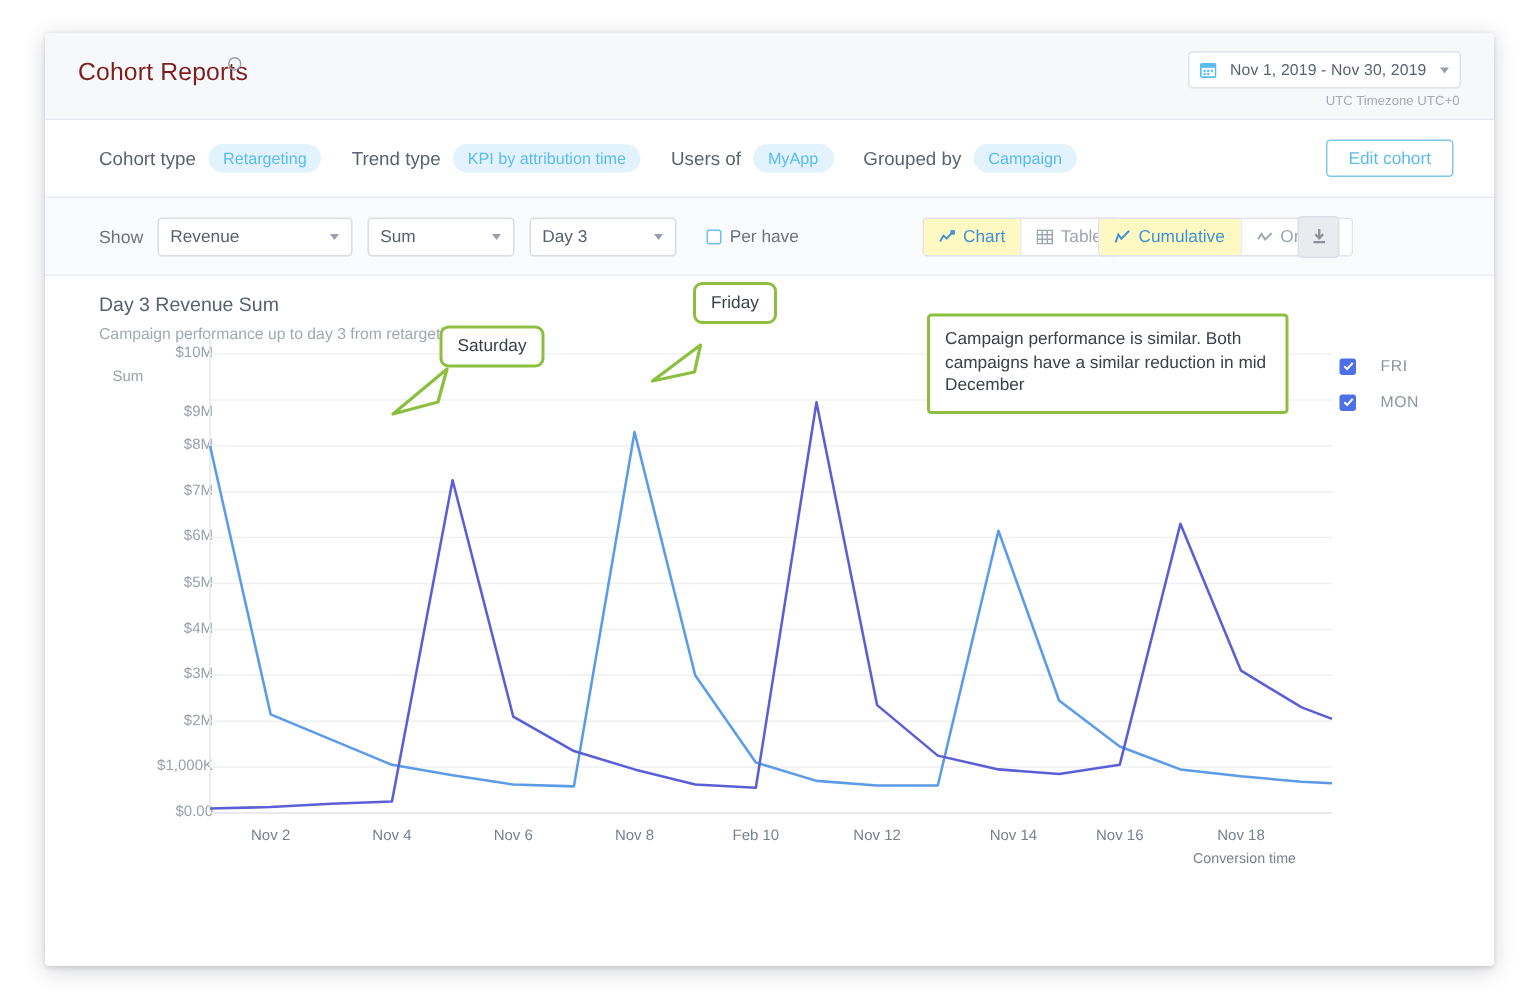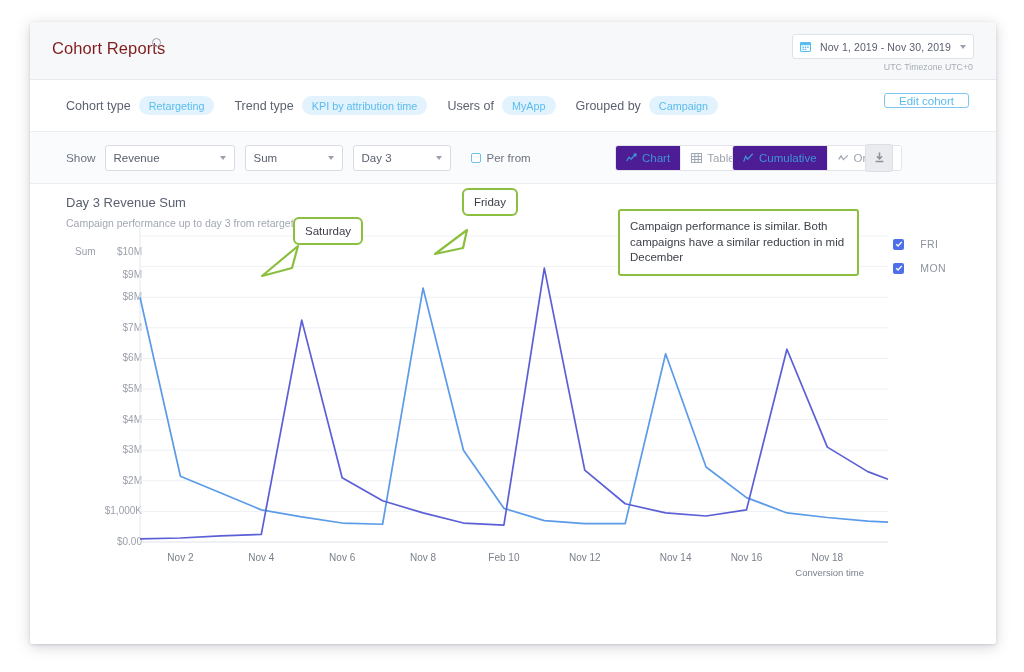--- a/index.html
+++ b/index.html
@@ -64,21 +64,21 @@
   .flabel { font-size: 12.5px; color: #5c6270; margin-right: 8px; }
   .pill {
     display: inline-flex; align-items: center;
     height: 19px; padding: 0 10px;
     background: #e2f3fd; color: #5bbcee;
     border-radius: 10px; font-size: 10.8px;
     margin-right: 20px;
   }
   .edit-btn {
     position: absolute; right: 27px; top: 13px;
-    height: 15px; padding: 0 14px;
+    height: 25px; padding: 0 14px;
     border: 1px solid #7ec8f0; border-radius: 3px;
     background: #fff; color: #5bbcee; font-size: 11.5px;
     display: flex; align-items: center; cursor: pointer;
     font-family: "Liberation Sans", sans-serif;
   }
 
   
   .controls {
     position: relative; height: 52px;
     background: #fafbfc; border-bottom: 1px solid #eceef2;
@@ -103,21 +103,21 @@
 
   .seg-group {
     display: flex; border: 1px solid #e2e4ea; border-radius: 3px;
     overflow: hidden; background: #fff; margin-left: 0;
   }
   .seg {
     display: flex; align-items: center; gap: 5px;
     height: 24px; padding: 0 10px; font-size: 11.5px;
     cursor: pointer; background: #fff;
   }
-  .seg.active { background: #4c1d95; color: #3f92d6; }
+  .seg.active { background: #fef9c3; color: #3f92d6; }
   .seg.inactive { color: #9fa5b1; }
   .seg + .seg { border-left: 1px solid #e9ebef; }
   .dl-btn {
     width: 28px; height: 28px; border: 1px solid #dcdfe5;
     border-radius: 3px; background: #e9ebef;
     display: flex; align-items: center; justify-content: center;
     cursor: pointer;
   }
 
   
@@ -216,21 +216,21 @@
         <span class="sv">Sum</span>
         <span class="caret"></span>
       </div>
       <div class="select sel-w3">
         <span class="sv">Day 3</span>
         <span class="caret"></span>
       </div>
 
       <div class="chk-wrap">
         <span class="chk-box"></span>
-        <span class="chk-label">Per from</span>
+        <span class="chk-label">Per have</span>
       </div>
 
       <div class="seg-group" style="position:absolute; left:585px;">
         <div class="seg active">
           <svg width="11" height="10" viewBox="0 0 11 10">
             <polyline points="0.7,8 3,4.2 5.2,6 9.6,1.3" fill="none" stroke="#3f92d6" stroke-width="1.3"></polyline>
             <rect x="7.6" y="0.4" width="3" height="3" fill="#3f92d6"></rect>
           </svg>
           <span>Chart</span>
         </div>
@@ -268,21 +268,21 @@
         </svg>
       </div>
     </div>
 
     <div class="chart-wrap">
       <div class="chart-title">Day 3 Revenue Sum</div>
       <div class="chart-sub">Campaign performance up to day 3 from retargeting day</div>
       <div class="sum-lab">Sum</div>
 
       <div class="ycol" id="ycol">
-          <div class="ylab" style="top: 46px; margin-top: 16px;">$10M</div>
+          <div class="ylab" style="top: 46px;">$10M</div>
           <div class="ylab" style="top: 85px;">$9M</div>
           <div class="ylab" style="top: 107.2px;">$8M</div>
           <div class="ylab" style="top: 137.8px;">$7M</div>
           <div class="ylab" style="top: 168.4px;">$6M</div>
           <div class="ylab" style="top: 199px;">$5M</div>
           <div class="ylab" style="top: 229.6px;">$4M</div>
           <div class="ylab" style="top: 260.2px;">$3M</div>
           <div class="ylab" style="top: 290.8px;">$2M</div>
           <div class="ylab" style="top: 321.4px;">$1,000K</div>
           <div class="ylab" style="top: 352px;">$0.00</div>

